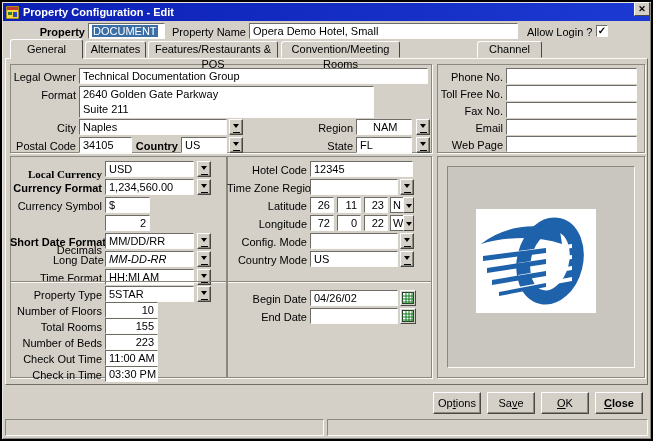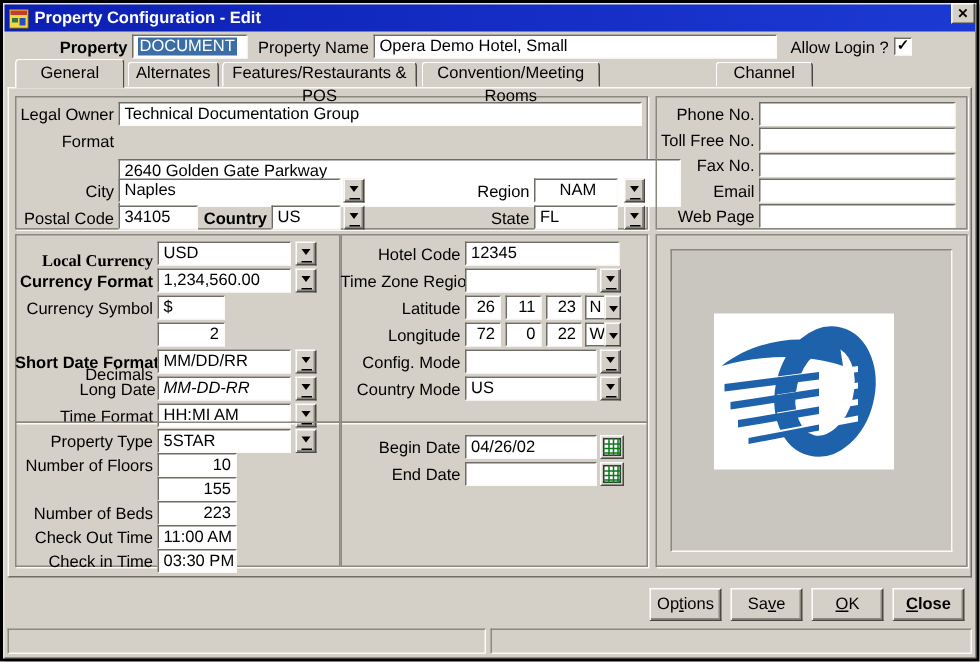--- a/index.html
+++ b/index.html
@@ -116,21 +116,21 @@
   <div class="tab" style="left:148px;width:130px;">Features/Restaurants &amp; POS</div>
   <div class="tab" style="left:281px;width:119px;">Convention/Meeting Rooms</div>
   <div class="tab" style="left:477px;width:65px;">Channel</div>
 
   <div class="panel"></div>
 
   <div class="groupbox" style="left:10px;top:64px;width:422px;height:89px;"></div>
   <span class="lbl" style="left:12px;top:71px;width:64px;">Legal Owner</span>
   <div class="fld" style="left:79px;top:68px;width:349px;">Technical Documentation Group</div>
   <span class="lbl" style="left:12px;top:89px;width:64px;">Format</span>
-  <div class="area" style="left:79px;top:86px;width:375px;height:32px;margin-top:20px;">
+  <div class="area" style="left:79px;top:86px;width:295px;height:32px;">
     <div>2640 Golden Gate Parkway</div>
     <div>Suite 211</div>
   </div>
   <span class="lbl" style="left:12px;top:122px;width:64px;">City</span>
   <div class="fld" style="left:79px;top:119px;width:148px;">Naples</div>
   <div class="lov" style="left:229px;top:119px;"></div>
   <span class="lbl" style="left:298px;top:122px;width:55px;">Region</span>
   <div class="fld" style="left:356px;top:119px;width:56px;padding-left:16px;">NAM</div>
   <div class="lov" style="left:416px;top:119px;"></div>
   <span class="lbl" style="left:2px;top:140px;width:74px;">Postal Code</span>
@@ -207,20 +207,21 @@
   <span class="lbl" style="left:227px;top:254px;width:80px;">Country Mode</span>
   <div class="fld" style="left:310px;top:251px;width:88px;">US</div>
   <div class="lov" style="left:400px;top:251px;"></div>
 
   <div class="groupbox" style="left:10px;top:281px;width:217px;height:97px;"></div>
   <span class="lbl" style="left:10px;top:289px;width:92px;">Property Type</span>
   <div class="fld" style="left:105px;top:286px;width:89px;">5STAR</div>
   <div class="lov" style="left:197px;top:286px;"></div>
   <span class="lbl" style="left:10px;top:305px;width:92px;">Number of Floors</span>
   <div class="fld r" style="left:105px;top:302px;width:53px;">10</div>
+  <span class="lbl" style="left:10px;top:321px;width:92px;">Total Rooms</span>
   <div class="fld r" style="left:105px;top:318px;width:53px;">155</div>
   <span class="lbl" style="left:10px;top:337px;width:92px;">Number of Beds</span>
   <div class="fld r" style="left:105px;top:334px;width:53px;">223</div>
   <span class="lbl" style="left:10px;top:353px;width:92px;">Check Out Time</span>
   <div class="fld" style="left:105px;top:350px;width:53px;">11:00 AM</div>
   <span class="lbl" style="left:10px;top:369px;width:92px;">Check in Time</span>
   <div class="fld" style="left:105px;top:366px;width:53px;">03:30 PM</div>
 
   <div class="groupbox" style="left:227px;top:281px;width:205px;height:97px;"></div>
   <span class="lbl" style="left:227px;top:293px;width:80px;">Begin Date</span>

